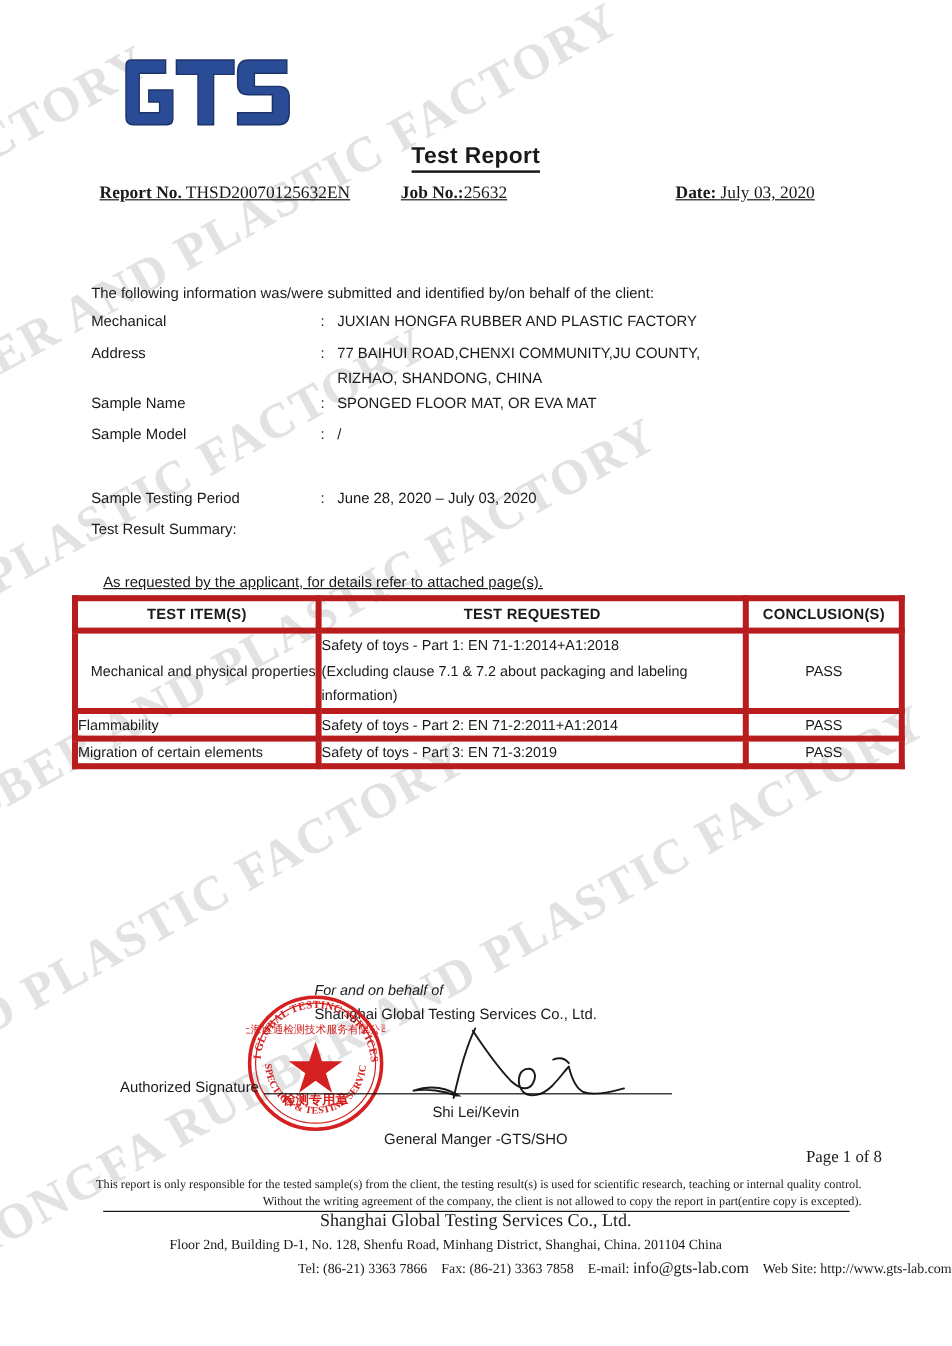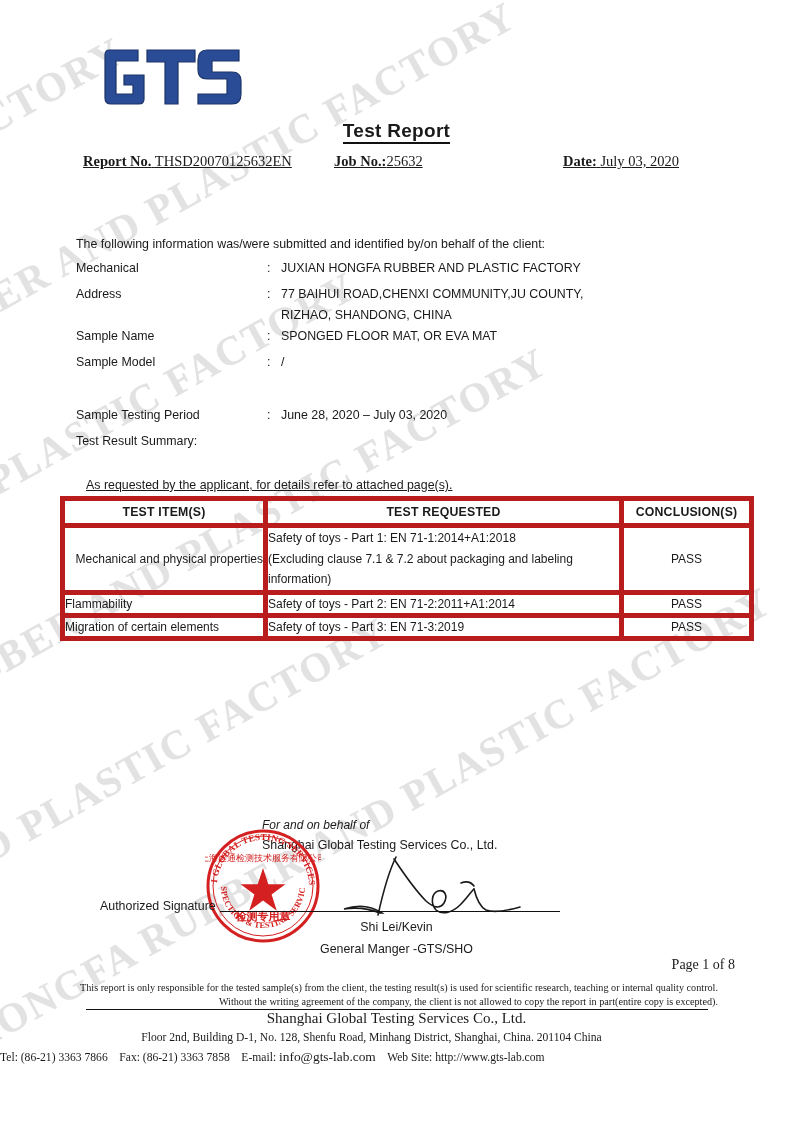--- a/index.html
+++ b/index.html
@@ -291,21 +291,21 @@
     text-align: center;
     font-family: "Liberation Serif", serif;
     font-size: 11.6px;
     padding-left: 36px;
   }
   #footer-contact {
     position: absolute;
     left: 0;
     top: 1049px;
     width: 793px;
-    text-align: left;
+    text-align: right;
     font-family: "Liberation Serif", serif;
     font-size: 11.6px;
   }
   #footer-contact .big { font-size: 13.4px; }
 </style>
 </head>
 <body>
 
 <div id="watermark-layer">
   <div class="wm-row i1">JUXIAN HONGFA RUBBER AND PLASTIC FACTORY</div>

